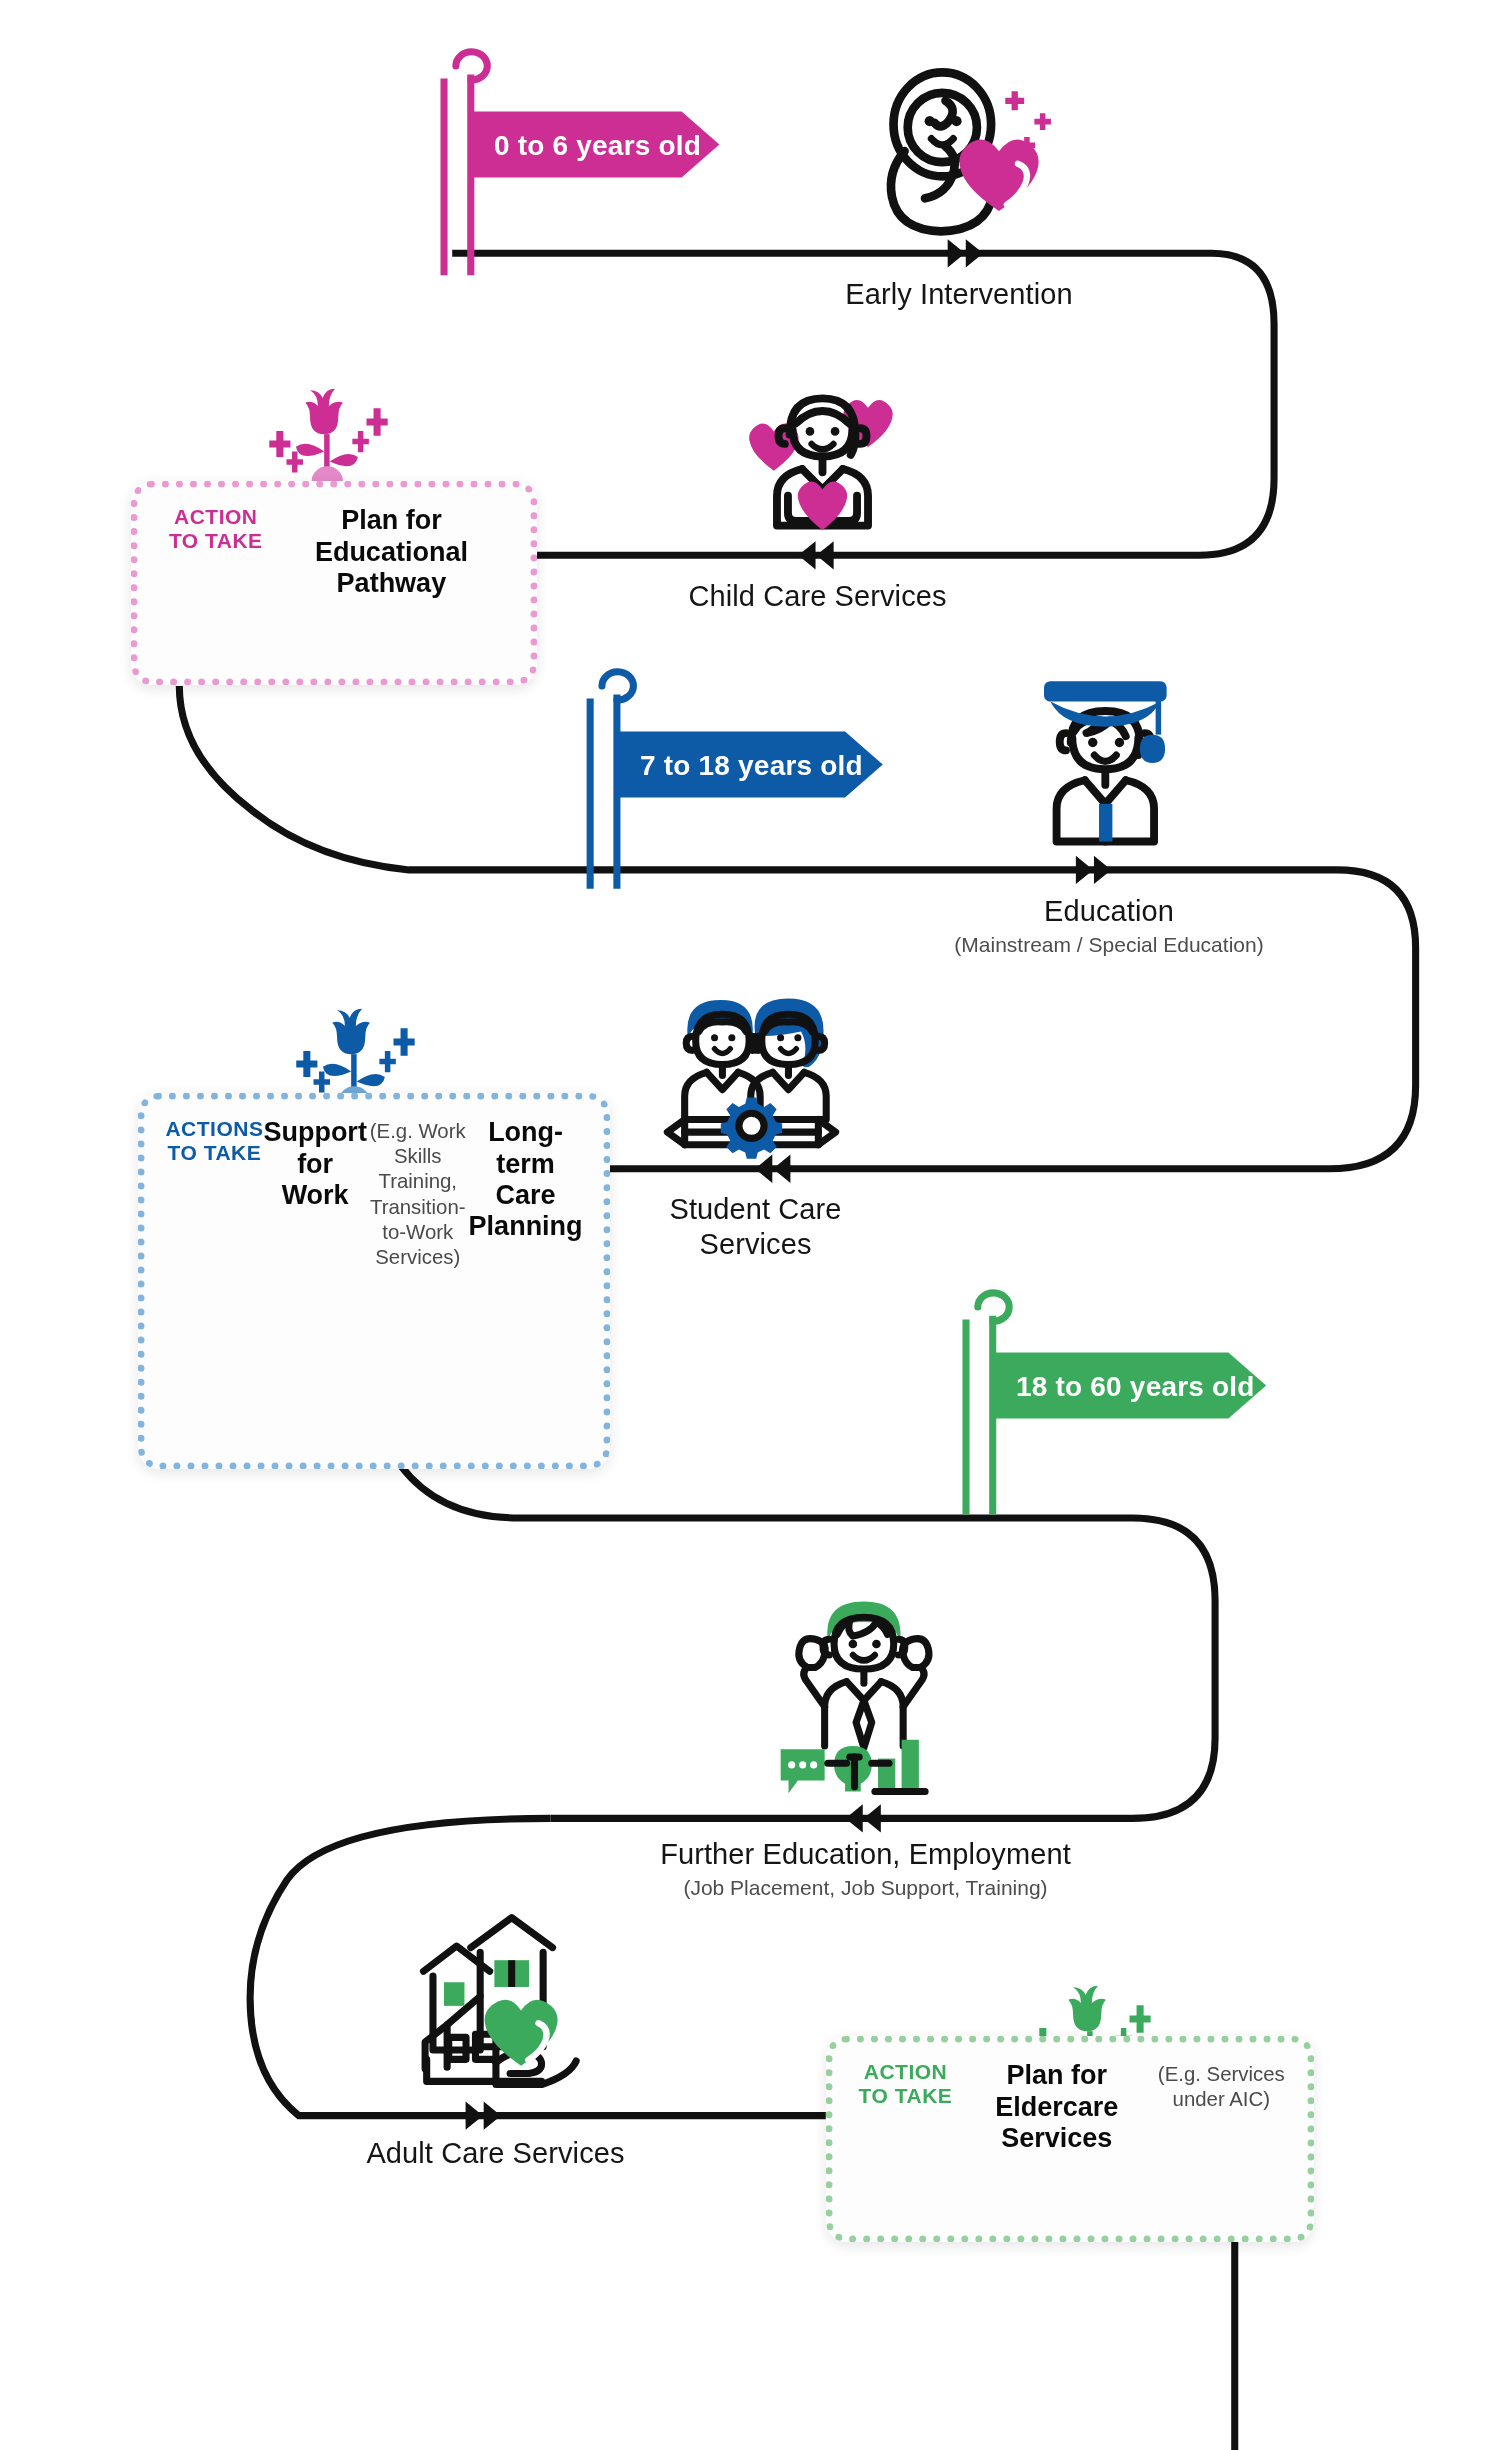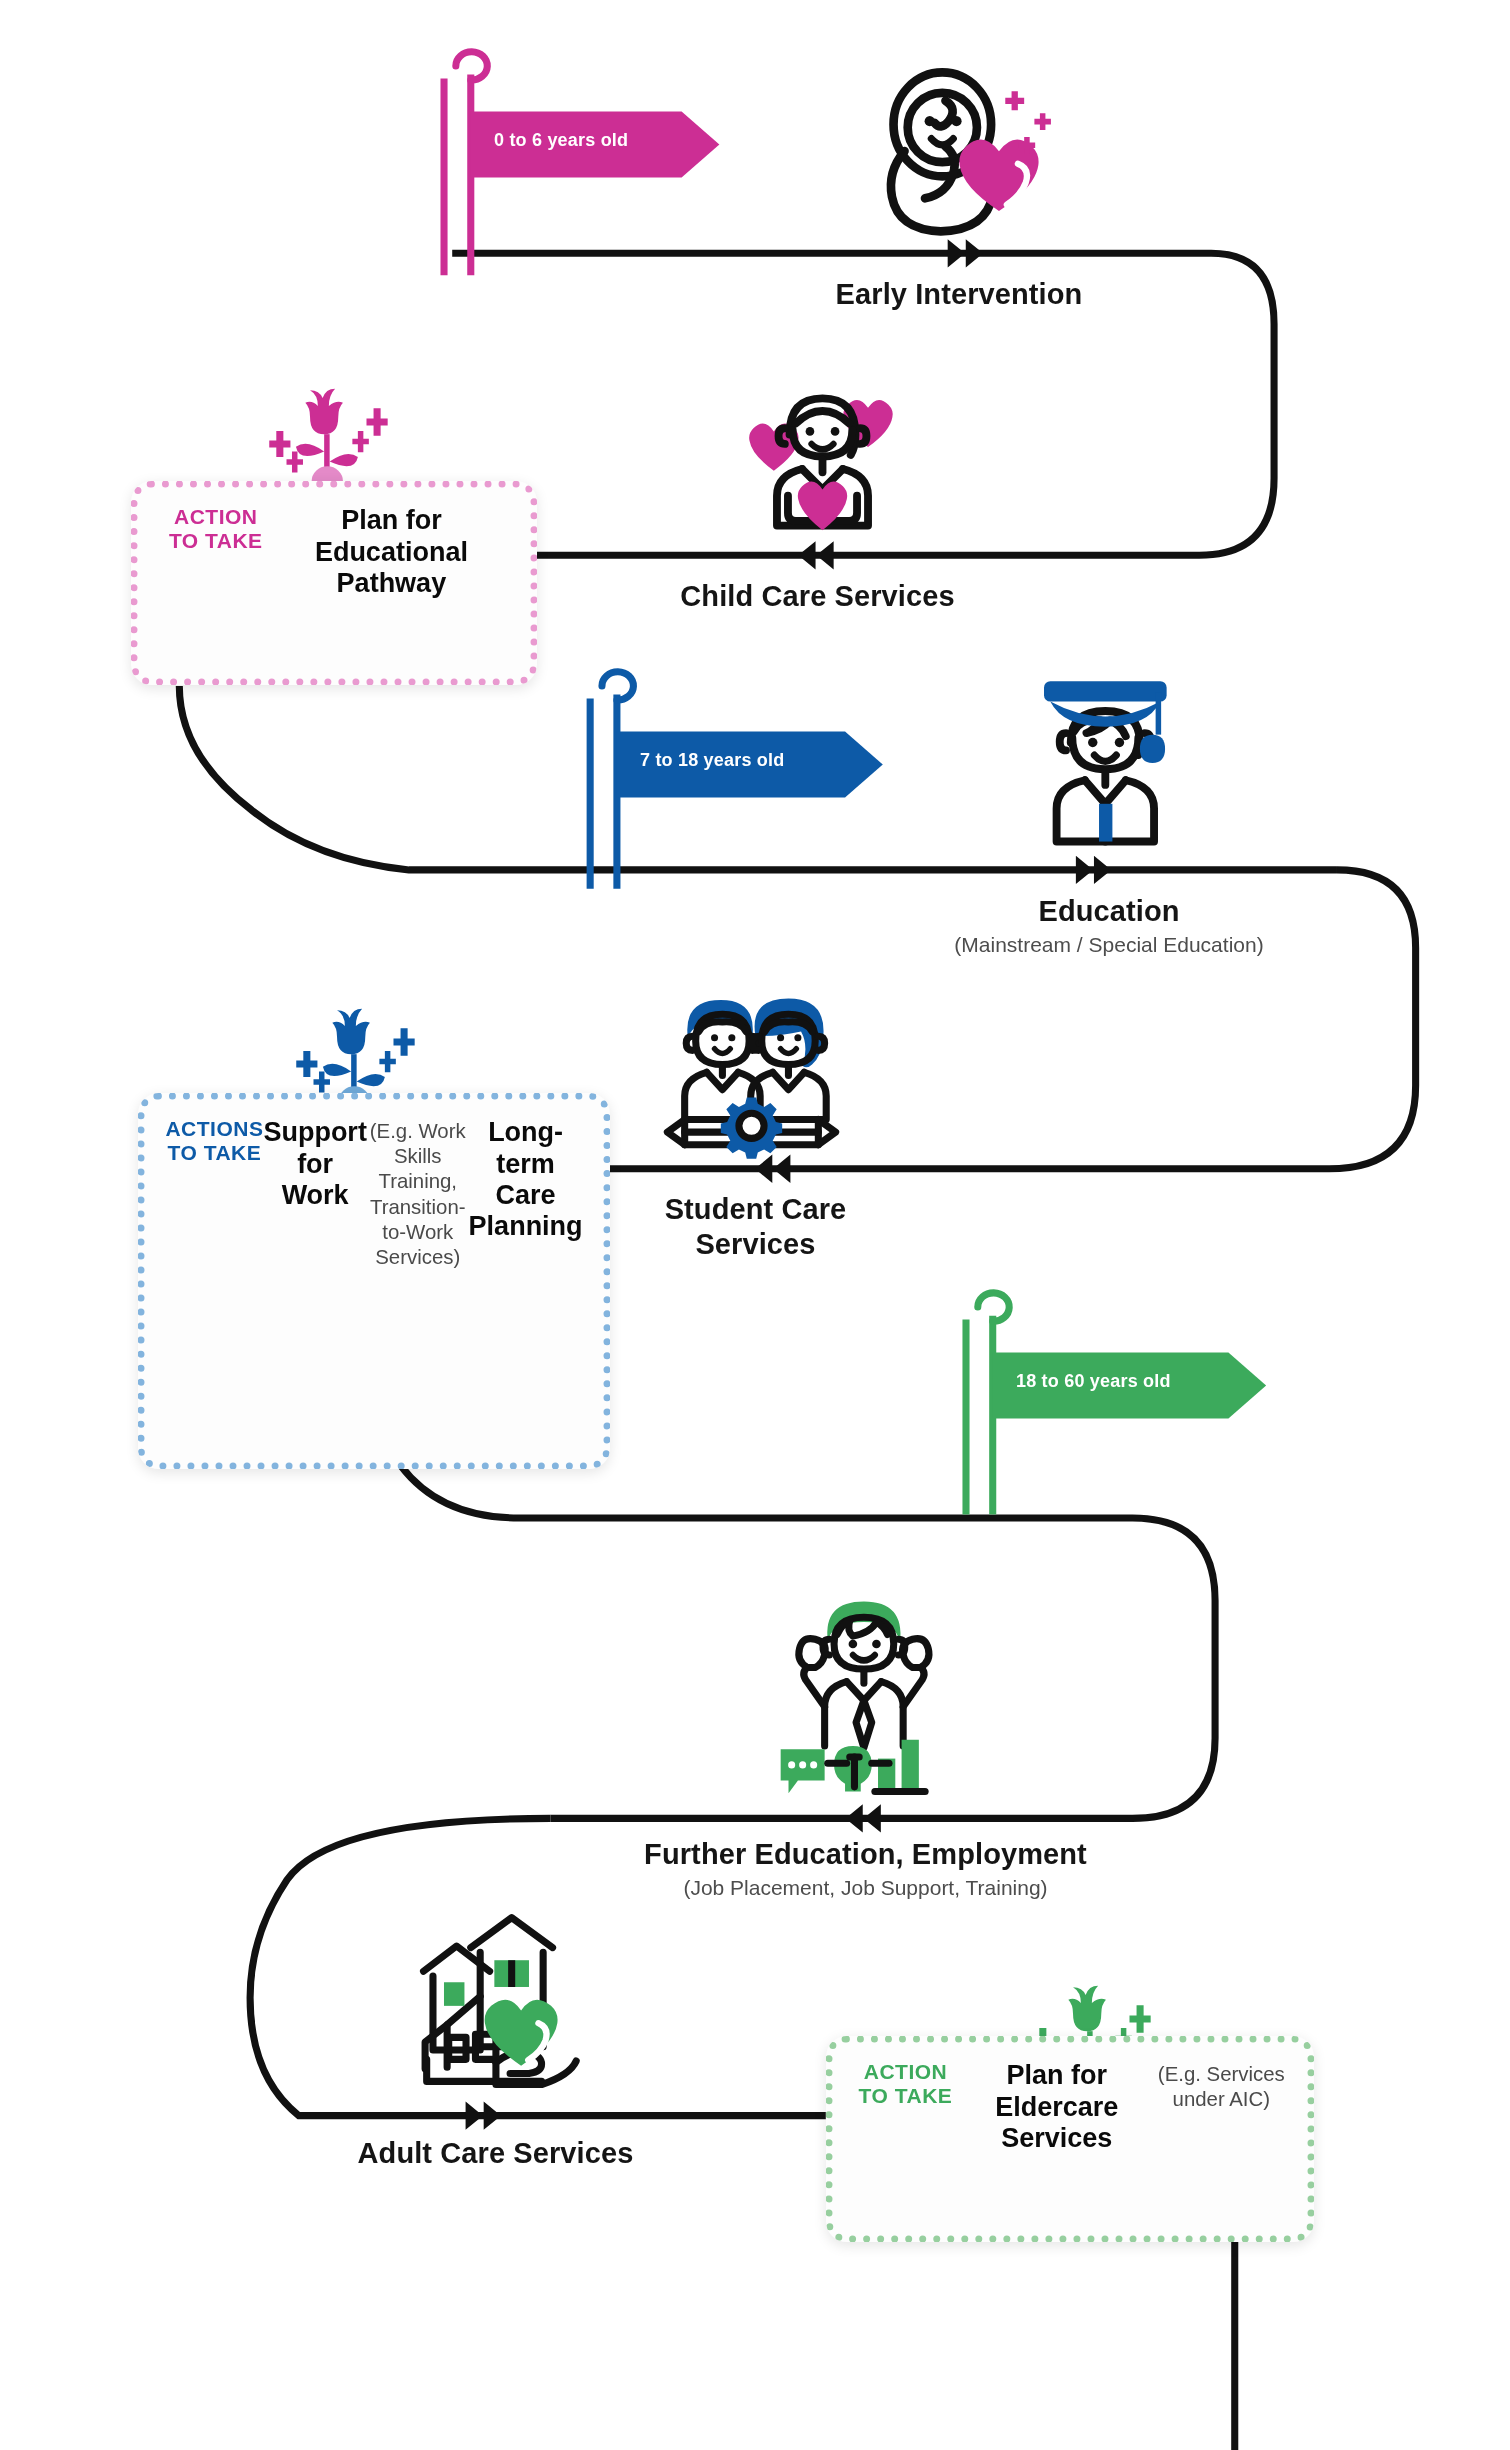--- a/index.html
+++ b/index.html
@@ -30,21 +30,21 @@
   svg.layer { pointer-events: none; }
 
   
   .milestone {
     position: absolute;
     text-align: center;
     color: #111111;
   }
   .milestone .m-title {
     font-size: 29px;
-    font-weight: 700;
+    font-weight: 400;
     line-height: 1.22;
     color: #151515;
     letter-spacing: 0.1px;
     white-space: nowrap;
   }
   .milestone .m-title.wrap { white-space: normal; text-align: center; }
   .milestone .m-sub {
     font-size: 21px;
     font-weight: 400;
     color: #4d4d4d;
@@ -93,21 +93,21 @@
   .box-green { border-color: #97cf9f; }
   .eyebrow-pink  { color: #cc2e94; }
   .eyebrow-blue  { color: #0d5aa7; }
   .eyebrow-green { color: #3caa5c; }
 
   
   .flag-wrap { position: absolute; }
   .flag-label {
     position: absolute;
     color: #ffffff;
-    font-size: 18px;
+    font-size: 28px;
     font-weight: 700;
     white-space: nowrap;
     letter-spacing: 0.2px;
   }
 
   
   .sprout { position: absolute; }
   .icon-art { position: absolute; }
 </style>
 </head>

